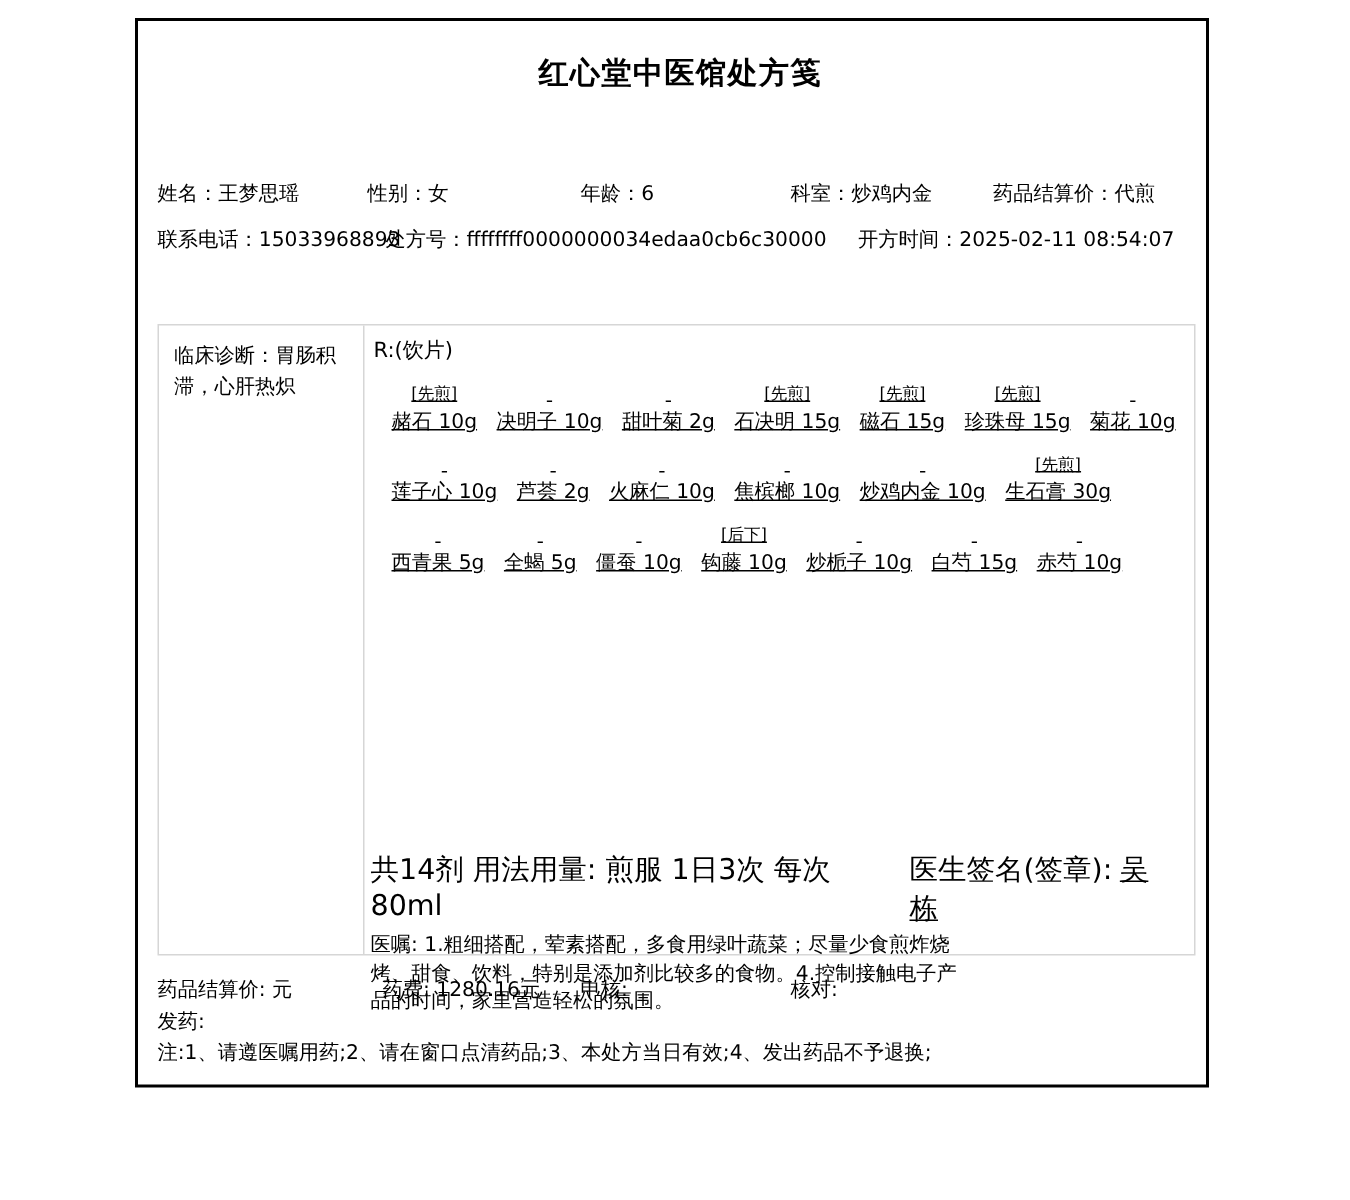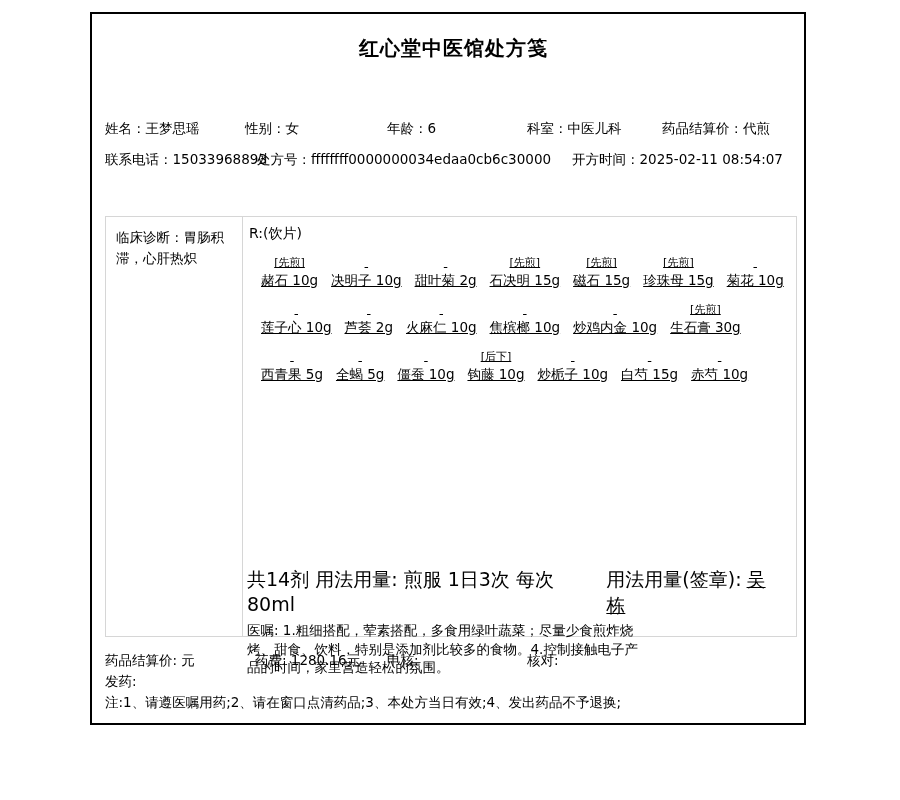--- a/index.html
+++ b/index.html
@@ -58,37 +58,37 @@
   .note { line-height: 21px; white-space: nowrap; }
 </style>
 </head>
 <body>
 
 <div class="canvas">
   <div class="page">
 
     <div class="title">红心堂中医馆处方笺</div>
 
-    <div class="info-row info-row1"><span class="field">姓名：王梦思瑶</span><span class="field">性别：女</span><span class="field">年龄：6</span><span class="field">科室：中医儿科</span><span class="field">药品结算价：代煎</span></div>
+    <div class="info-row info-row1"><span class="field">姓名：王梦思瑶</span><span class="field">性别：女</span><span class="field">年龄：6</span><span class="field">科室：炒鸡内金</span><span class="field">药品结算价：代煎</span></div>
     <div class="info-row info-row2"><span class="field">联系电话：15033968893</span><span class="field">处方号：ffffffff0000000034edaa0cb6c30000</span><span class="field">开方时间：2025-02-11 08:54:07</span></div>
 
     <div class="rx-box">
       <div class="diag-cell">临床诊断：胃肠积滞，心肝热炽</div>
       <div class="rx-cell">
         <div class="rx-header">R:(饮片)</div>
         <div class="herb-rows">
             <div class="herb-row"><span class="herb-item"><div class="herb-tag">[先煎]</div><div class="herb-name">赭石 10g</div></span><span class="herb-item"><div class="herb-tag"> </div><div class="herb-name">决明子 10g</div></span><span class="herb-item"><div class="herb-tag"> </div><div class="herb-name">甜叶菊 2g</div></span><span class="herb-item"><div class="herb-tag">[先煎]</div><div class="herb-name">石决明 15g</div></span><span class="herb-item"><div class="herb-tag">[先煎]</div><div class="herb-name">磁石 15g</div></span><span class="herb-item"><div class="herb-tag">[先煎]</div><div class="herb-name">珍珠母 15g</div></span><span class="herb-item"><div class="herb-tag"> </div><div class="herb-name">菊花 10g</div></span></div>
             <div class="herb-row"><span class="herb-item"><div class="herb-tag"> </div><div class="herb-name">莲子心 10g</div></span><span class="herb-item"><div class="herb-tag"> </div><div class="herb-name">芦荟 2g</div></span><span class="herb-item"><div class="herb-tag"> </div><div class="herb-name">火麻仁 10g</div></span><span class="herb-item"><div class="herb-tag"> </div><div class="herb-name">焦槟榔 10g</div></span><span class="herb-item"><div class="herb-tag"> </div><div class="herb-name">炒鸡内金 10g</div></span><span class="herb-item"><div class="herb-tag">[先煎]</div><div class="herb-name">生石膏 30g</div></span></div>
             <div class="herb-row"><span class="herb-item"><div class="herb-tag"> </div><div class="herb-name">西青果 5g</div></span><span class="herb-item"><div class="herb-tag"> </div><div class="herb-name">全蝎 5g</div></span><span class="herb-item"><div class="herb-tag"> </div><div class="herb-name">僵蚕 10g</div></span><span class="herb-item"><div class="herb-tag">[后下]</div><div class="herb-name">钩藤 10g</div></span><span class="herb-item"><div class="herb-tag"> </div><div class="herb-name">炒栀子 10g</div></span><span class="herb-item"><div class="herb-tag"> </div><div class="herb-name">白芍 15g</div></span><span class="herb-item"><div class="herb-tag"> </div><div class="herb-name">赤芍 10g</div></span></div>
           </div>
         <div class="rx-bottom">
           <div class="usage-line">
             <span>共14剂 用法用量: 煎服 1日3次 每次80ml</span>
             <span class="doctor">
-              <span>用法用量(签章):</span><span class="doctor-name">吴栋</span>
+              <span>医生签名(签章):</span><span class="doctor-name">吴栋</span>
             </span>
           </div>
           <div class="advice">医嘱: 1.粗细搭配，荤素搭配，多食用绿叶蔬菜；尽量少食煎炸烧烤、甜食、饮料，特别是添加剂比较多的食物。4.控制接触电子产品的时间，家里营造轻松的氛围。</div>
         </div>
       </div>
     </div>
 
     <div class="footer">
       <div class="fee-grid">
           <div class="fee-cell">药品结算价: 元</div>

